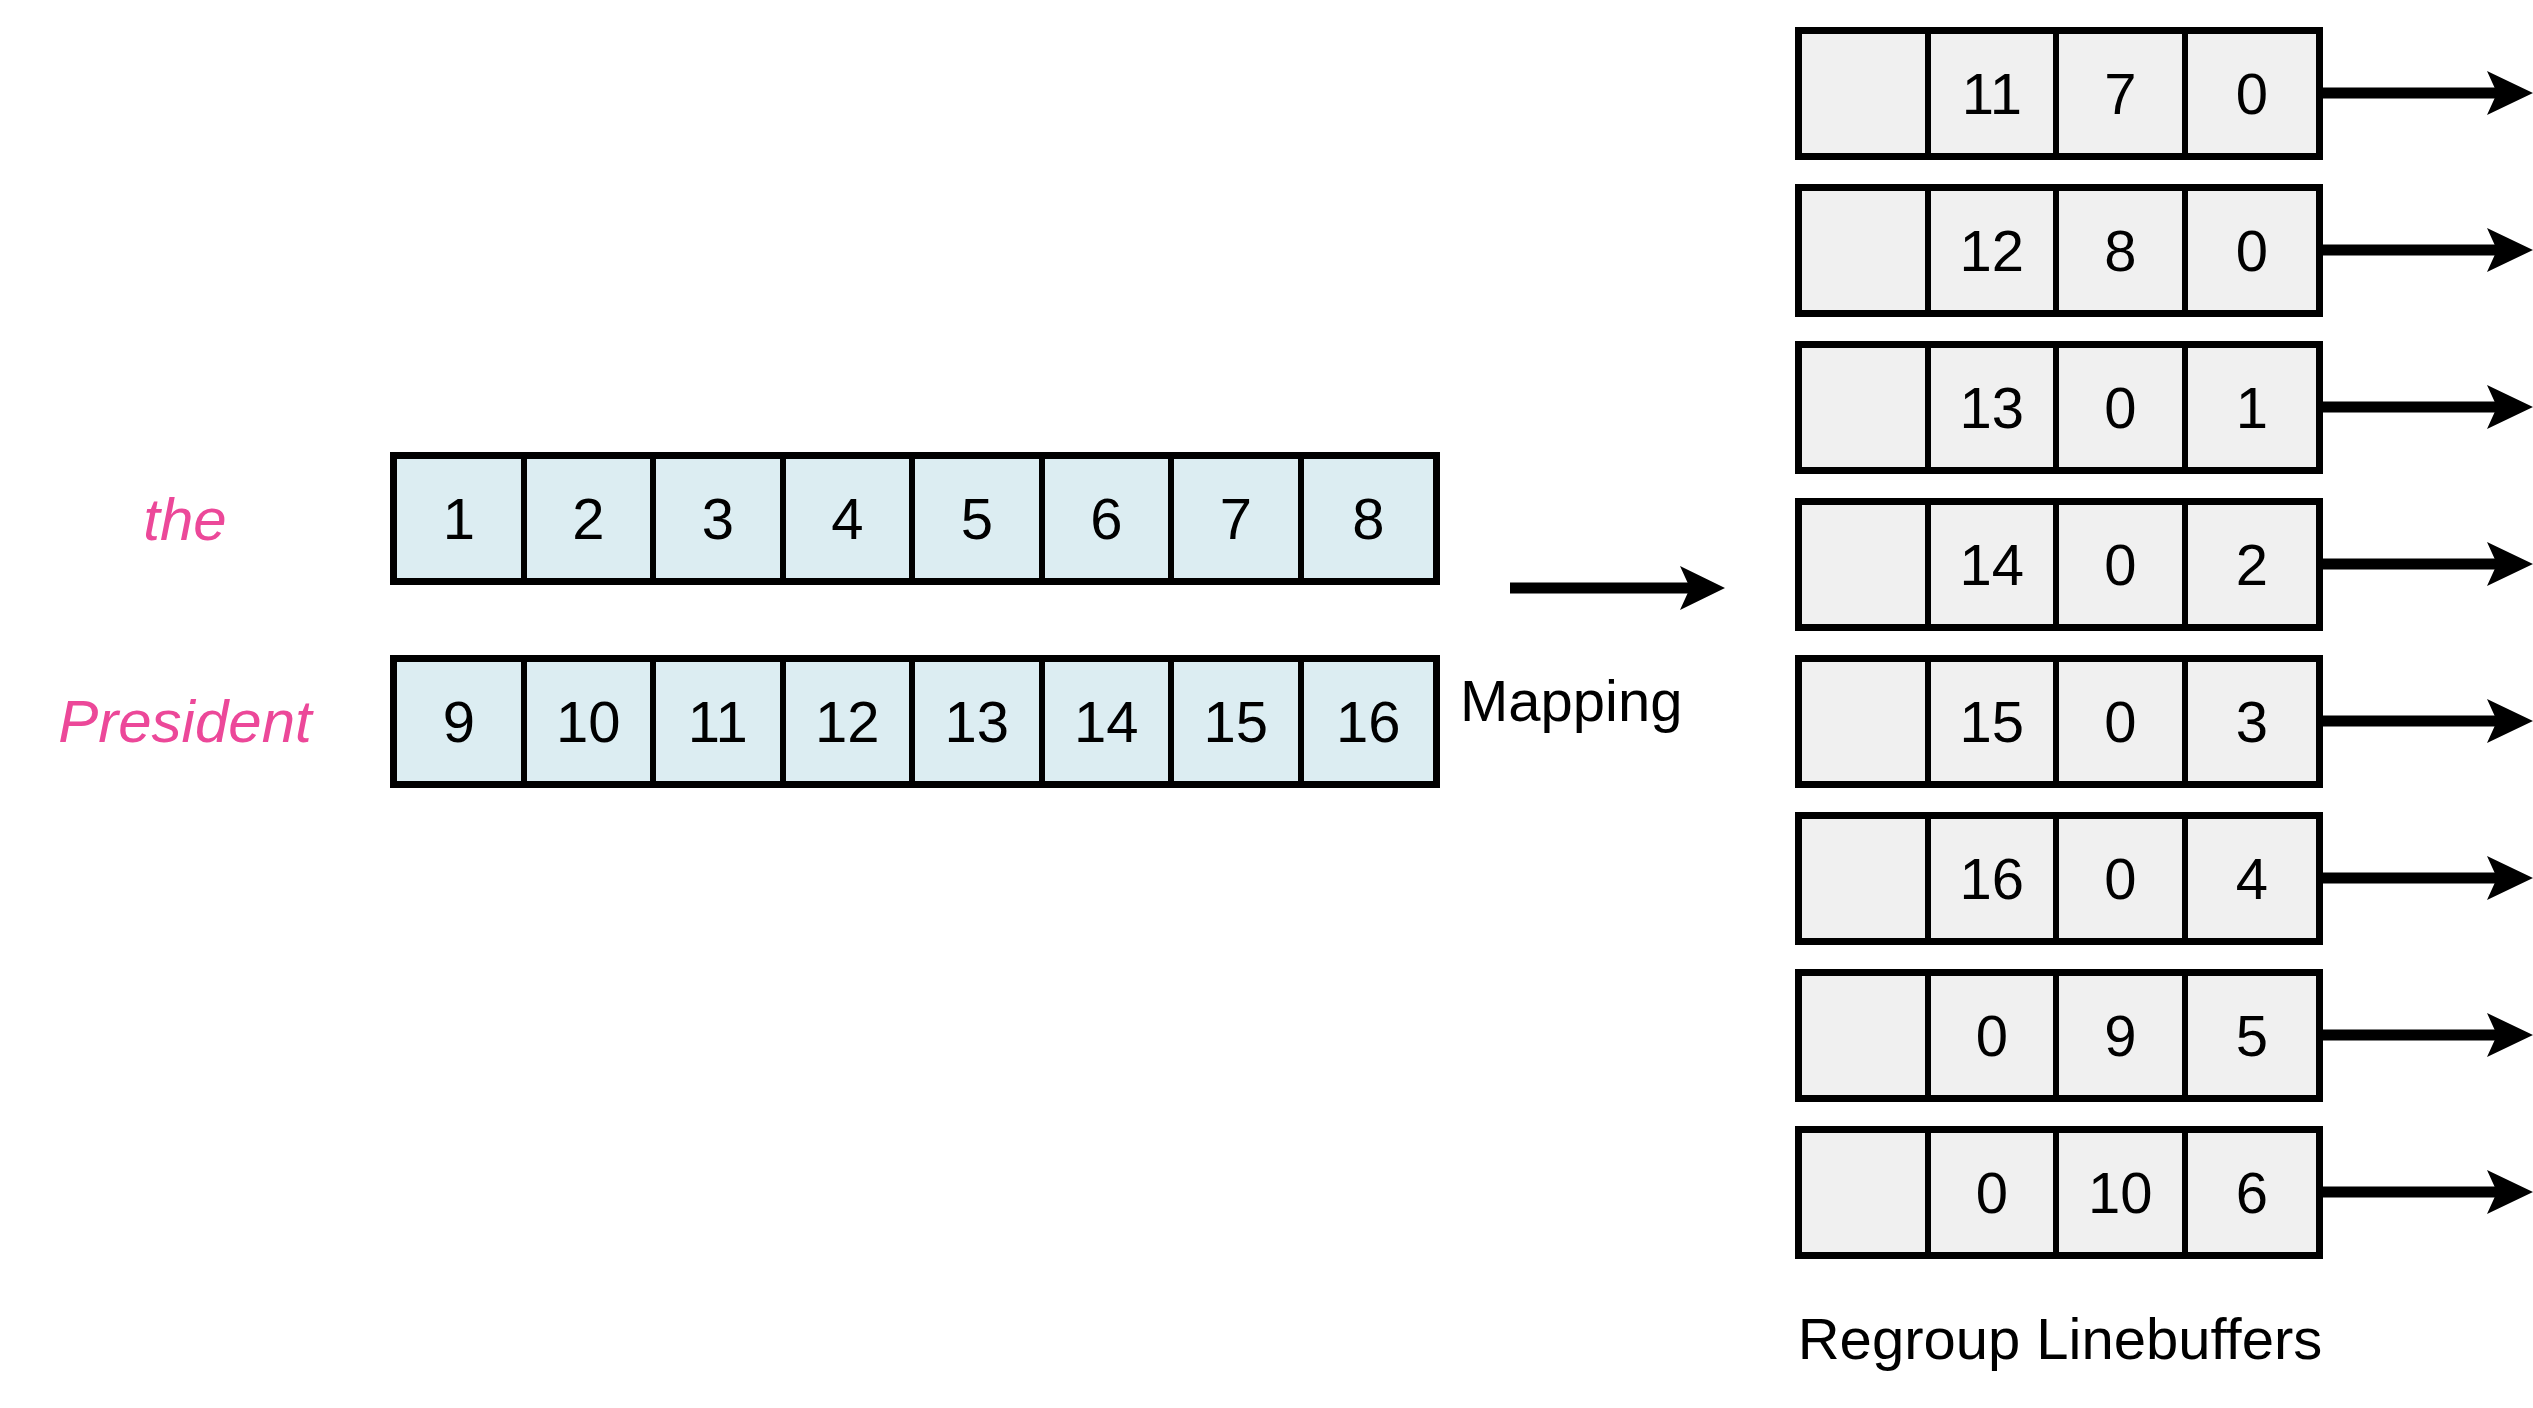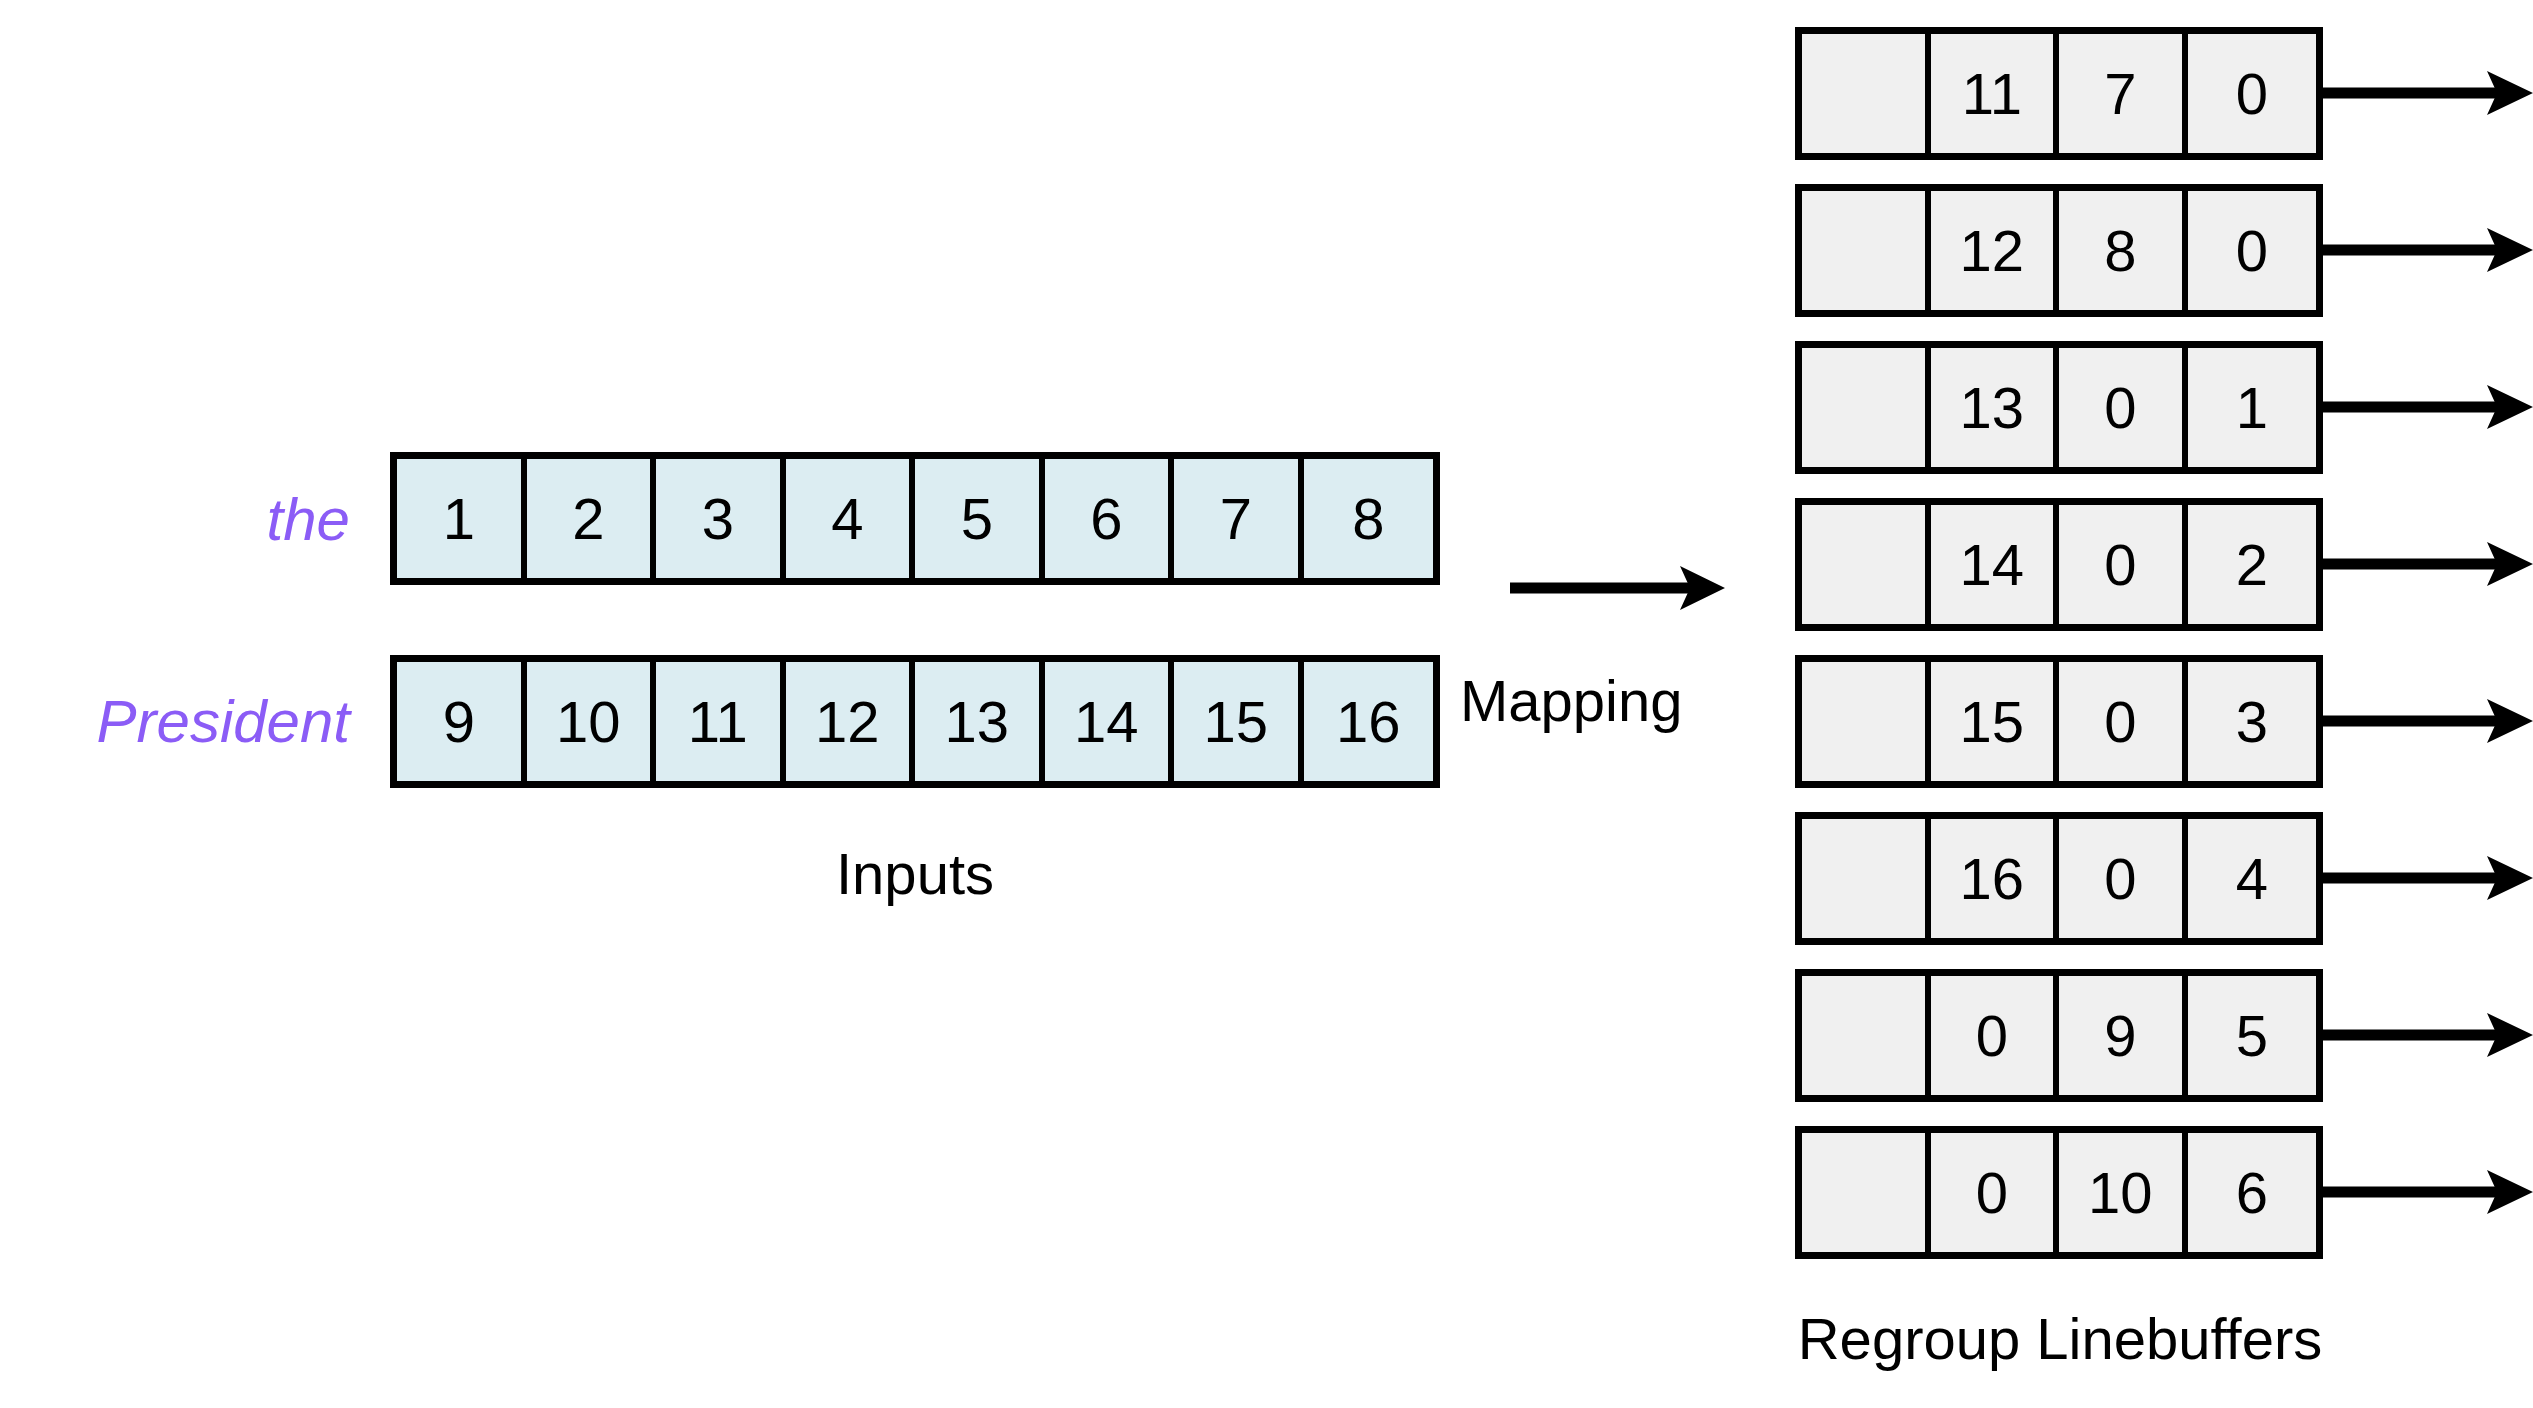--- a/index.html
+++ b/index.html
@@ -41,22 +41,22 @@
     color: #000000;
   }
   .input-cell:last-child { border-right: none; }
 
   
   .side-label {
     position: absolute;
     font-style: italic;
     font-size: 60px;
     line-height: 1;
-    color: #8b5cf6;
-    text-align: right;
+    color: #ec4899;
+    text-align: center;
     white-space: nowrap;
   }
 
   
   .caption {
     position: absolute;
     font-size: 58px;
     line-height: 1;
     color: #000000;
     white-space: nowrap;
@@ -126,21 +126,20 @@
     <div class="input-cell">9</div>
     <div class="input-cell">10</div>
     <div class="input-cell">11</div>
     <div class="input-cell">12</div>
     <div class="input-cell">13</div>
     <div class="input-cell">14</div>
     <div class="input-cell">15</div>
     <div class="input-cell">16</div>
   </div>
 
-  <div class="caption" style="left: 390px; top: 845px; width: 1050px; text-align: center;">Inputs</div>
 
   <svg class="mapping-arrow" viewBox="0 0 215 60">
     <line x1="0" y1="30" x2="180" y2="30" stroke="#000000" stroke-width="11"></line>
     <polygon points="170,8 215,30 170,52 180,30" fill="#000000"></polygon>
   </svg>
   <div class="caption" style="left: 1460px; top: 672px;">Mapping</div>
 
   <div class="lb-row" style="top: 27px;">
     <div class="lb-cell"></div>
     <div class="lb-cell">11</div>

